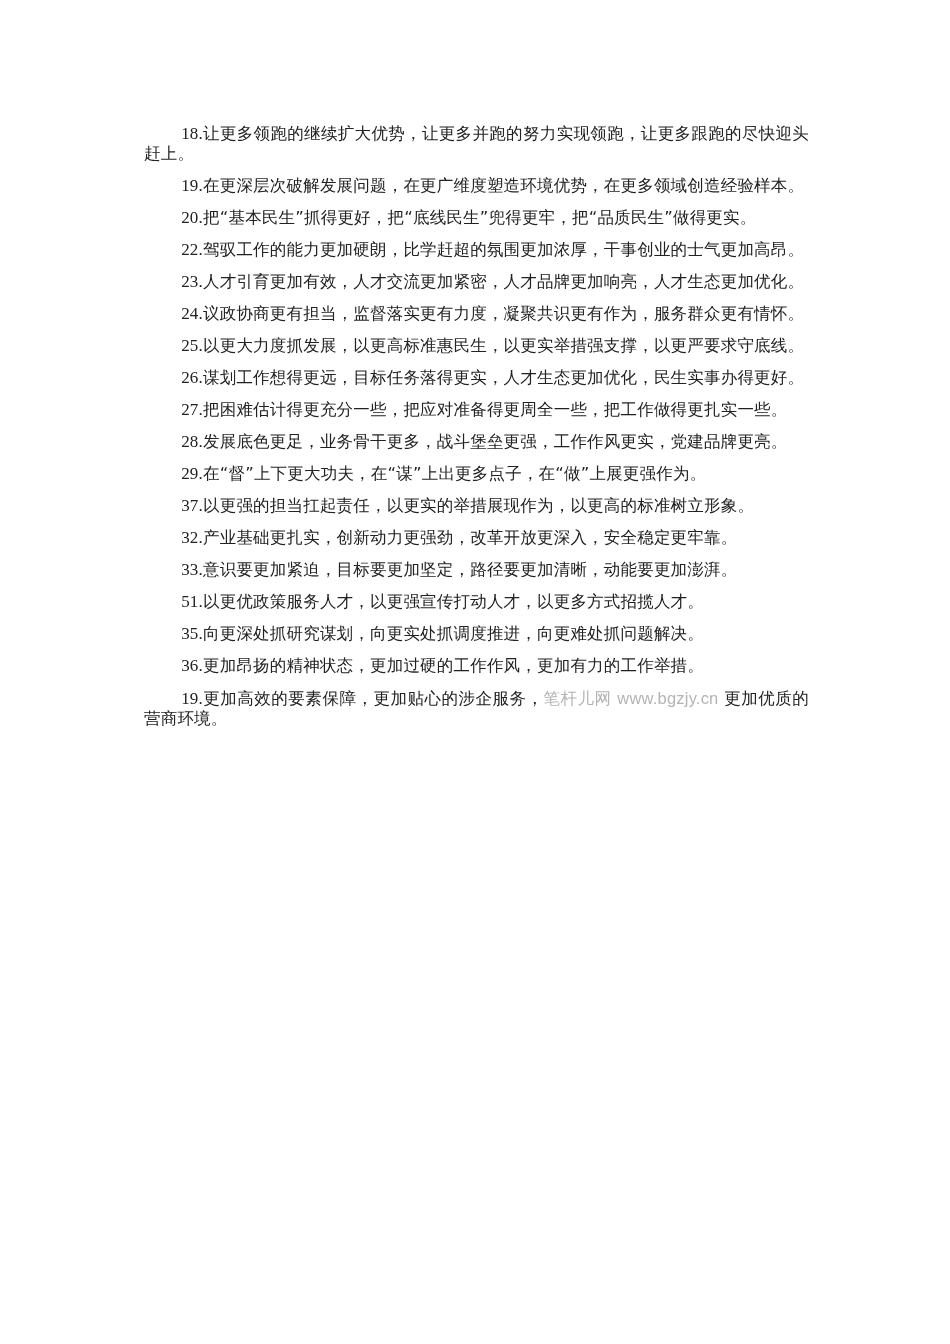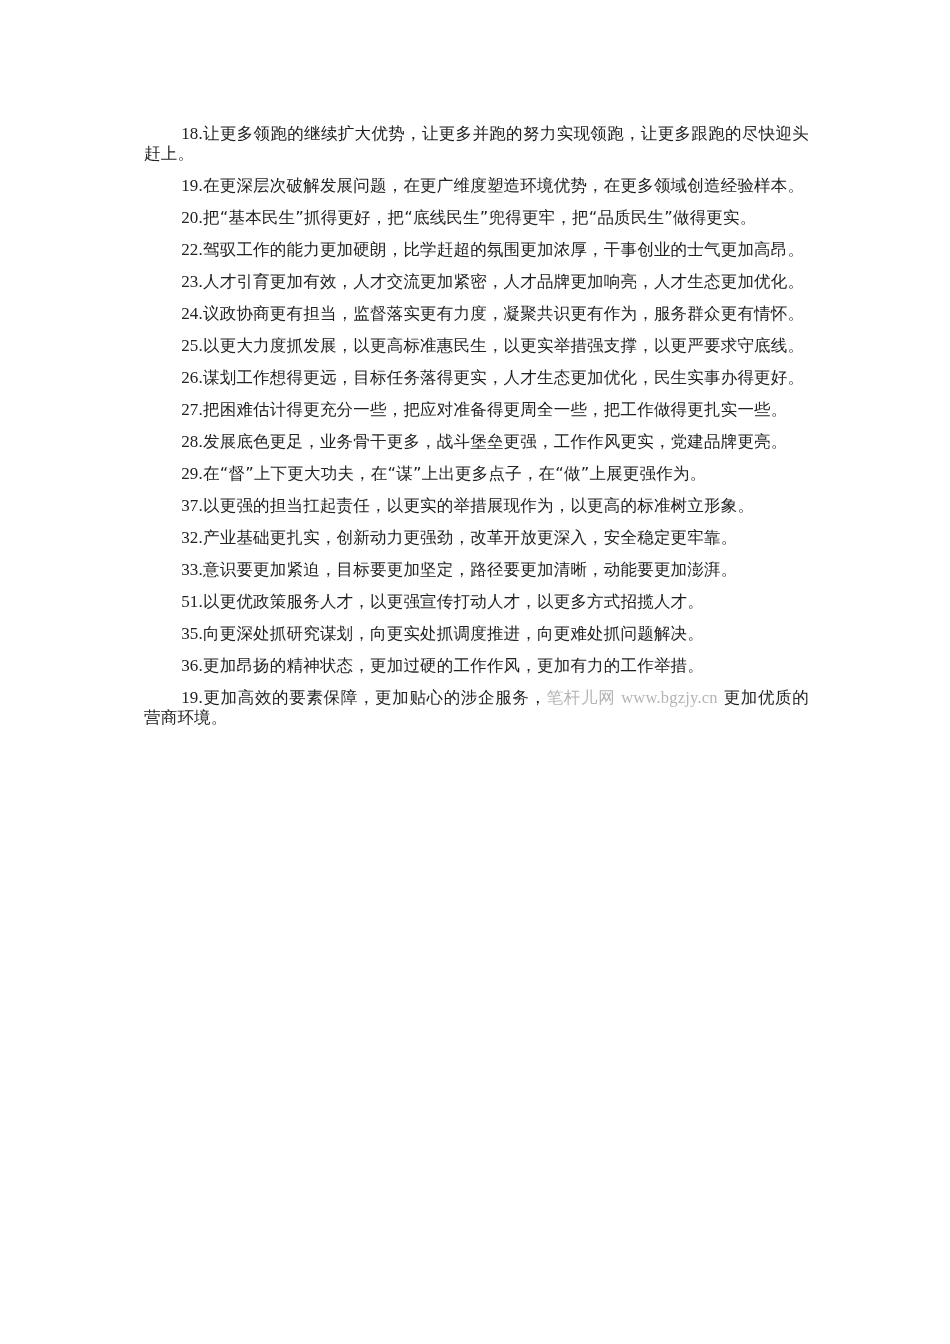--- a/index.html
+++ b/index.html
@@ -30,21 +30,21 @@
       letter-spacing: 0.2px;
     }
     .para .num {
       font-family: "Liberation Serif", "DejaVu Serif", serif;
       font-size: 17px;
     }
     .watermark {
       color: #b4b4b4;
     }
     .watermark .url {
-      font-family: Liberation Serif, serif;
+      font-family: Liberation Sans, sans-serif;
     }
   </style>
 </head>
 <body>
 
 <div class="page">
   <p class="para"><span class="num">18.</span><span>让更多领跑的继续扩大优势，让更多并跑的努力实现领跑，让更多跟跑的尽快迎头赶上。</span></p>
   <p class="para"><span class="num">19.</span><span>在更深层次破解发展问题，在更广维度塑造环境优势，在更多领域创造经验样本。</span></p>
   <p class="para"><span class="num">20.</span><span>把“基本民生”抓得更好，把“底线民生”兜得更牢，把“品质民生”做得更实。</span></p>
   <p class="para"><span class="num">22.</span><span>驾驭工作的能力更加硬朗，比学赶超的氛围更加浓厚，干事创业的士气更加高昂。</span></p>

